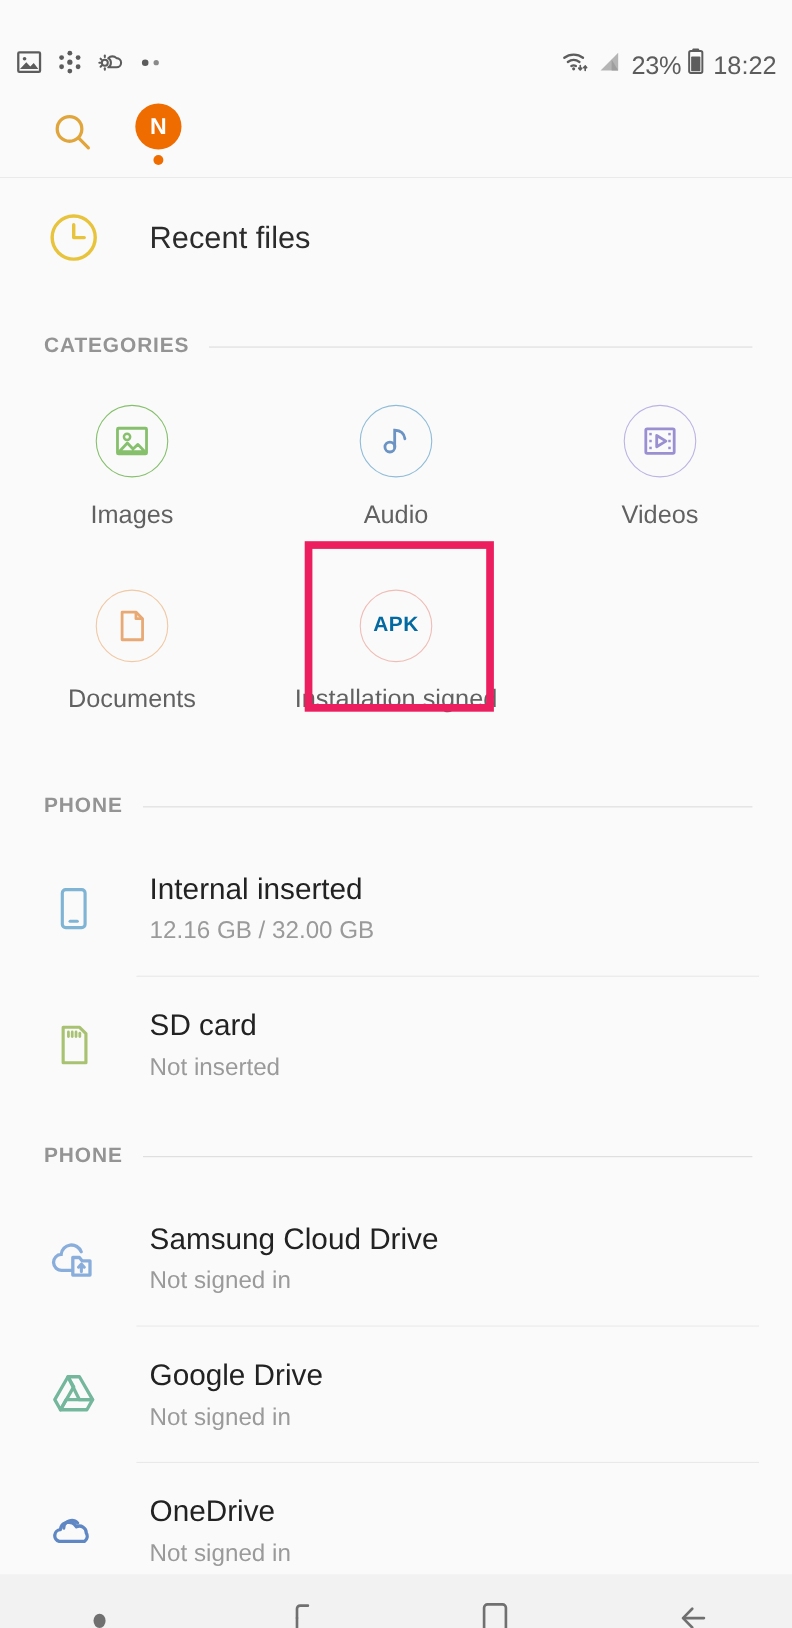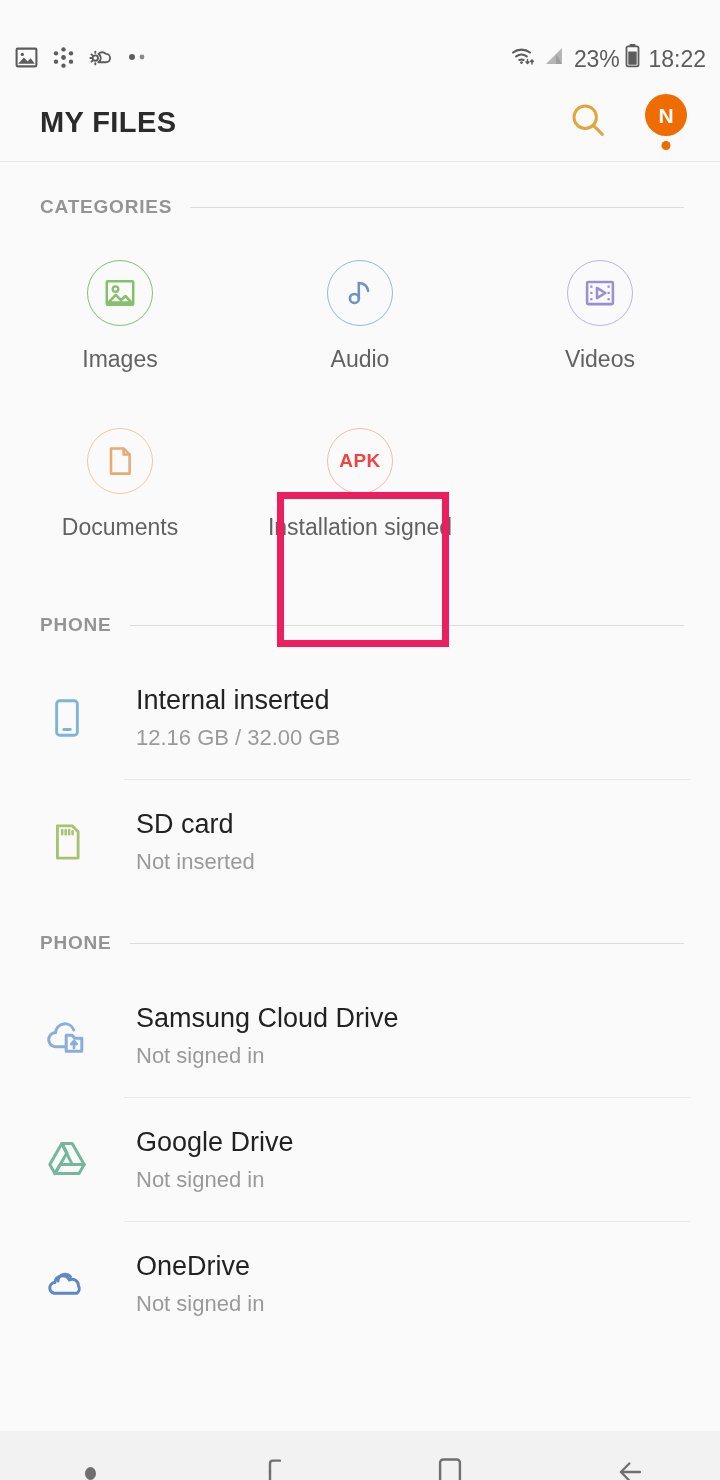--- a/index.html
+++ b/index.html
@@ -301,40 +301,48 @@
           <rect x="5.5" y="1" width="6" height="2.4" rx="0.8" fill="#5c5c5c"></rect>
           <rect x="2.5" y="3.4" width="12" height="20" rx="1.6" fill="none" stroke="#5c5c5c" stroke-width="1.8"></rect>
           <rect x="4.3" y="8.4" width="8.4" height="13.4" rx="0.8" fill="#5c5c5c"></rect>
         </svg>
       </span>
       <span class="clock">18:22</span>
     </div>
   </div>
 
   <div class="appbar">
-    <div class="app-title">MY FILES</div>
     <div class="appbar-actions">
       <div class="icon-btn">
         <span>
           <svg width="42" height="42" viewBox="0 0 24 24">
             <circle cx="10.4" cy="10.4" r="6.4" fill="none" stroke="#e0a63c" stroke-width="1.7"></circle>
             <line x1="15.2" y1="15.2" x2="20.2" y2="20.2" stroke="#e0a63c" stroke-width="1.7" stroke-linecap="round"></line>
           </svg>
         </span>
       </div>
       <div class="avatar-wrap">
         <div class="avatar">N</div>
         <div class="avatar-dot"></div>
       </div>
     </div>
     <div class="appbar-sep"></div>
   </div>
 
   <div class="content">
 
+    <div class="recent-row">
+      <div class="recent-icon">
+        <svg width="50" height="50" viewBox="0 0 24 24">
+          <circle cx="12" cy="12" r="9.4" fill="none" stroke="#e8c33c" stroke-width="1.5"></circle>
+          <path d="M12 6.4V12h4.6" fill="none" stroke="#e8c33c" stroke-width="1.5" stroke-linecap="round" stroke-linejoin="round"></path>
+        </svg>
+      </div>
+      <div class="recent-label">Recent files</div>
+    </div>
 
     <div class="section-head" style="margin-top:28px;">
       <div class="section-title">CATEGORIES</div>
       <div class="section-rule"></div>
     </div>
 
     <div class="cat-grid">
 
       <div class="cat-cell">
         <div class="cat-circle" style="color:#86c06c;">
@@ -381,21 +389,21 @@
             <path d="M6 3.6h8.4l4 4v12.8H6z" fill="none" stroke="#e8a974" stroke-width="1.7" stroke-linejoin="round"></path>
             <path d="M14.4 3.6v4h4" fill="none" stroke="#e8a974" stroke-width="1.7" stroke-linejoin="round"></path>
           </svg>
         </div>
         <div class="cat-label">Documents</div>
       </div>
 
 
       <div class="cat-cell">
         <div class="cat-circle" style="color:#efbdb6;">
-          <span class="apk-text" style="color:#ef4444;">APK</span>
+          <span class="apk-text" style="color:#0369a1;">APK</span>
         </div>
         <div class="cat-label">Installation signed</div>
       </div>
     </div>
 
     <div class="highlight-box" style="left:277px; top:330px; width:172px; height:155px;"></div>
 
     <div class="section-head" style="margin-top:38px;">
       <div class="section-title">PHONE</div>
       <div class="section-rule"></div>

